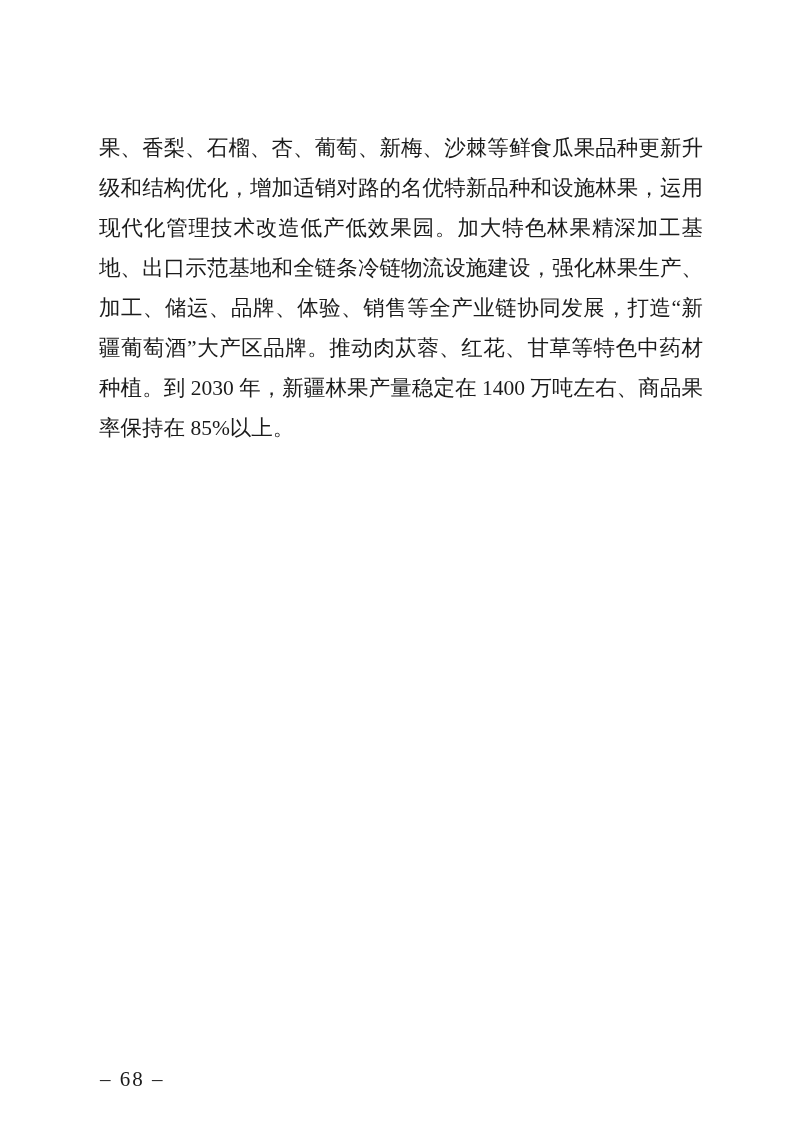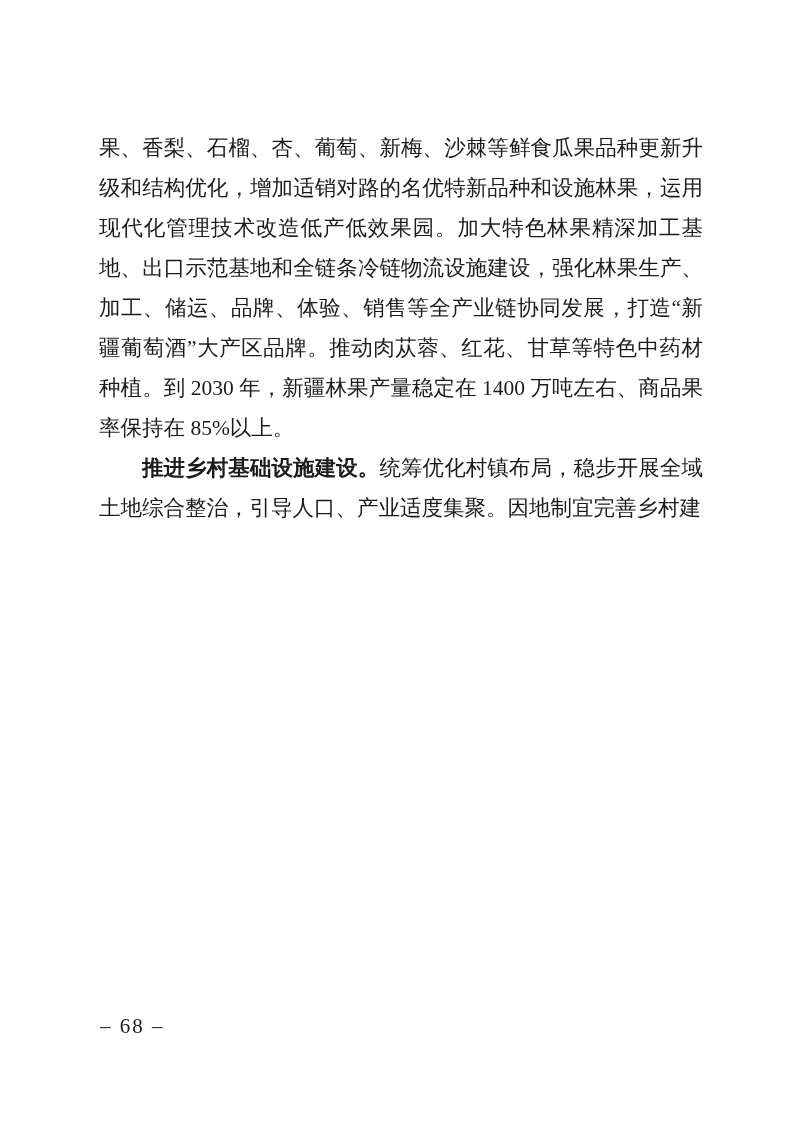--- a/index.html
+++ b/index.html
@@ -26,36 +26,35 @@
     margin:20px 0;
     font-size:24px;
     font-weight:600;
     text-align:center;
     text-indent:0;
     line-height:40px;
     letter-spacing:1px;
   }
   .page-number{
     position:absolute;
-    left:100px;top:1012px;
+    left:100px;top:1065px;
     font-size:21px;
     line-height:28px;
     color:#1b1b1b;
     letter-spacing:2px;
   }
 </style>
 </head>
 <body>
 
 <div class="page">
   <div class="content">
 
     <p class="para no-indent"><b class="lead"></b><span>果、香梨、石榴、杏、葡萄、新梅、沙棘等鲜食瓜果品种更新升级和结构优化，增加适销对路的名优特新品种和设施林果，运用现代化管理技术改造低产低效果园。加大特色林果精深加工基地、出口示范基地和全链条冷链物流设施建设，强化林果生产、加工、储运、品牌、体验、销售等全产业链协同发展，打造“新疆葡萄酒”大产区品牌。推动肉苁蓉、红花、甘草等特色中药材种植。到 2030 年，新疆林果产量稳定在 1400 万吨左右、商品果率保持在 85%以上。</span></p>
 
 
 
 
-    <p class="para"><b class="lead">推进乡村基础设施建设。</b><span>统筹优化村镇布局，稳步开展全域土地综合整治，引导人口、产业适度集聚。因地制宜完善乡村建</span></p>
 
   </div>
 
   <div class="page-number">– 68 –</div>
 </div>
 
 </body></html>

